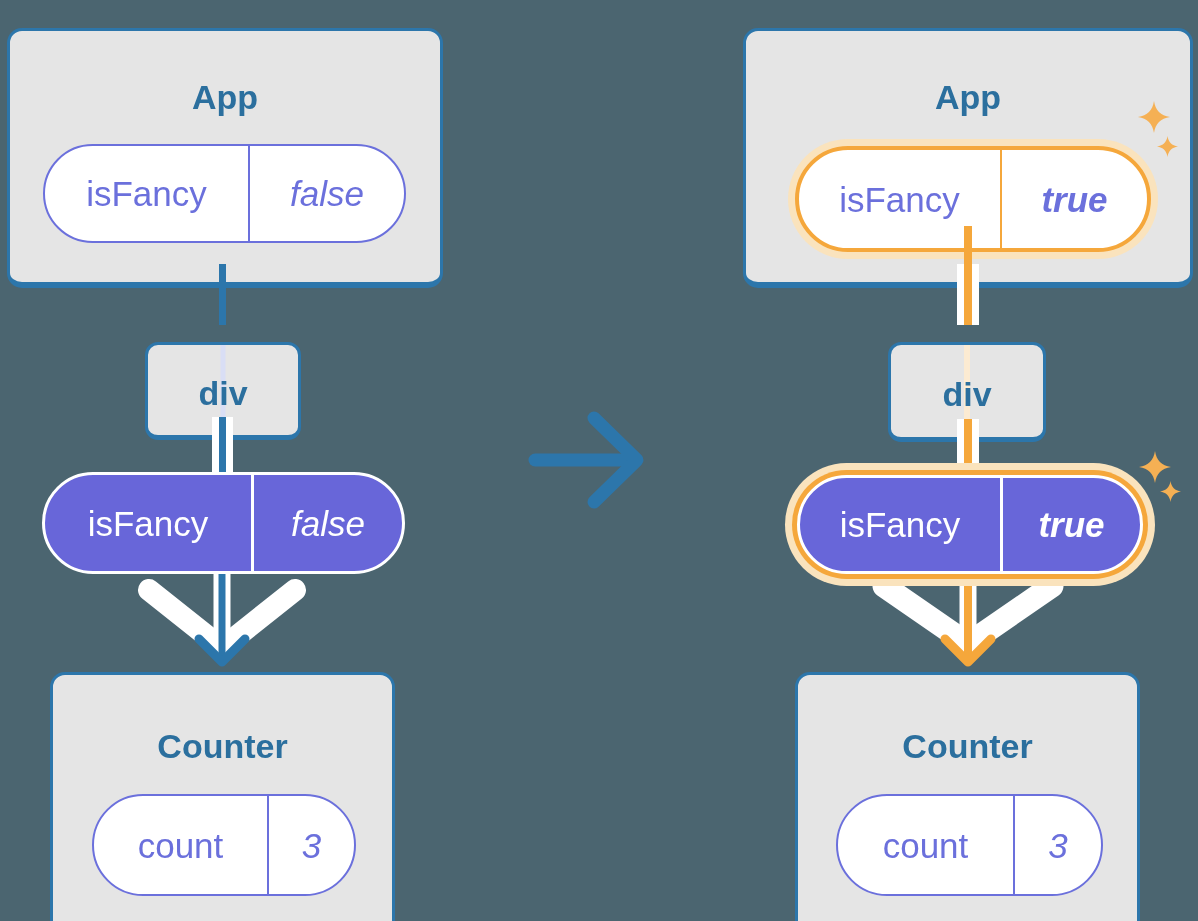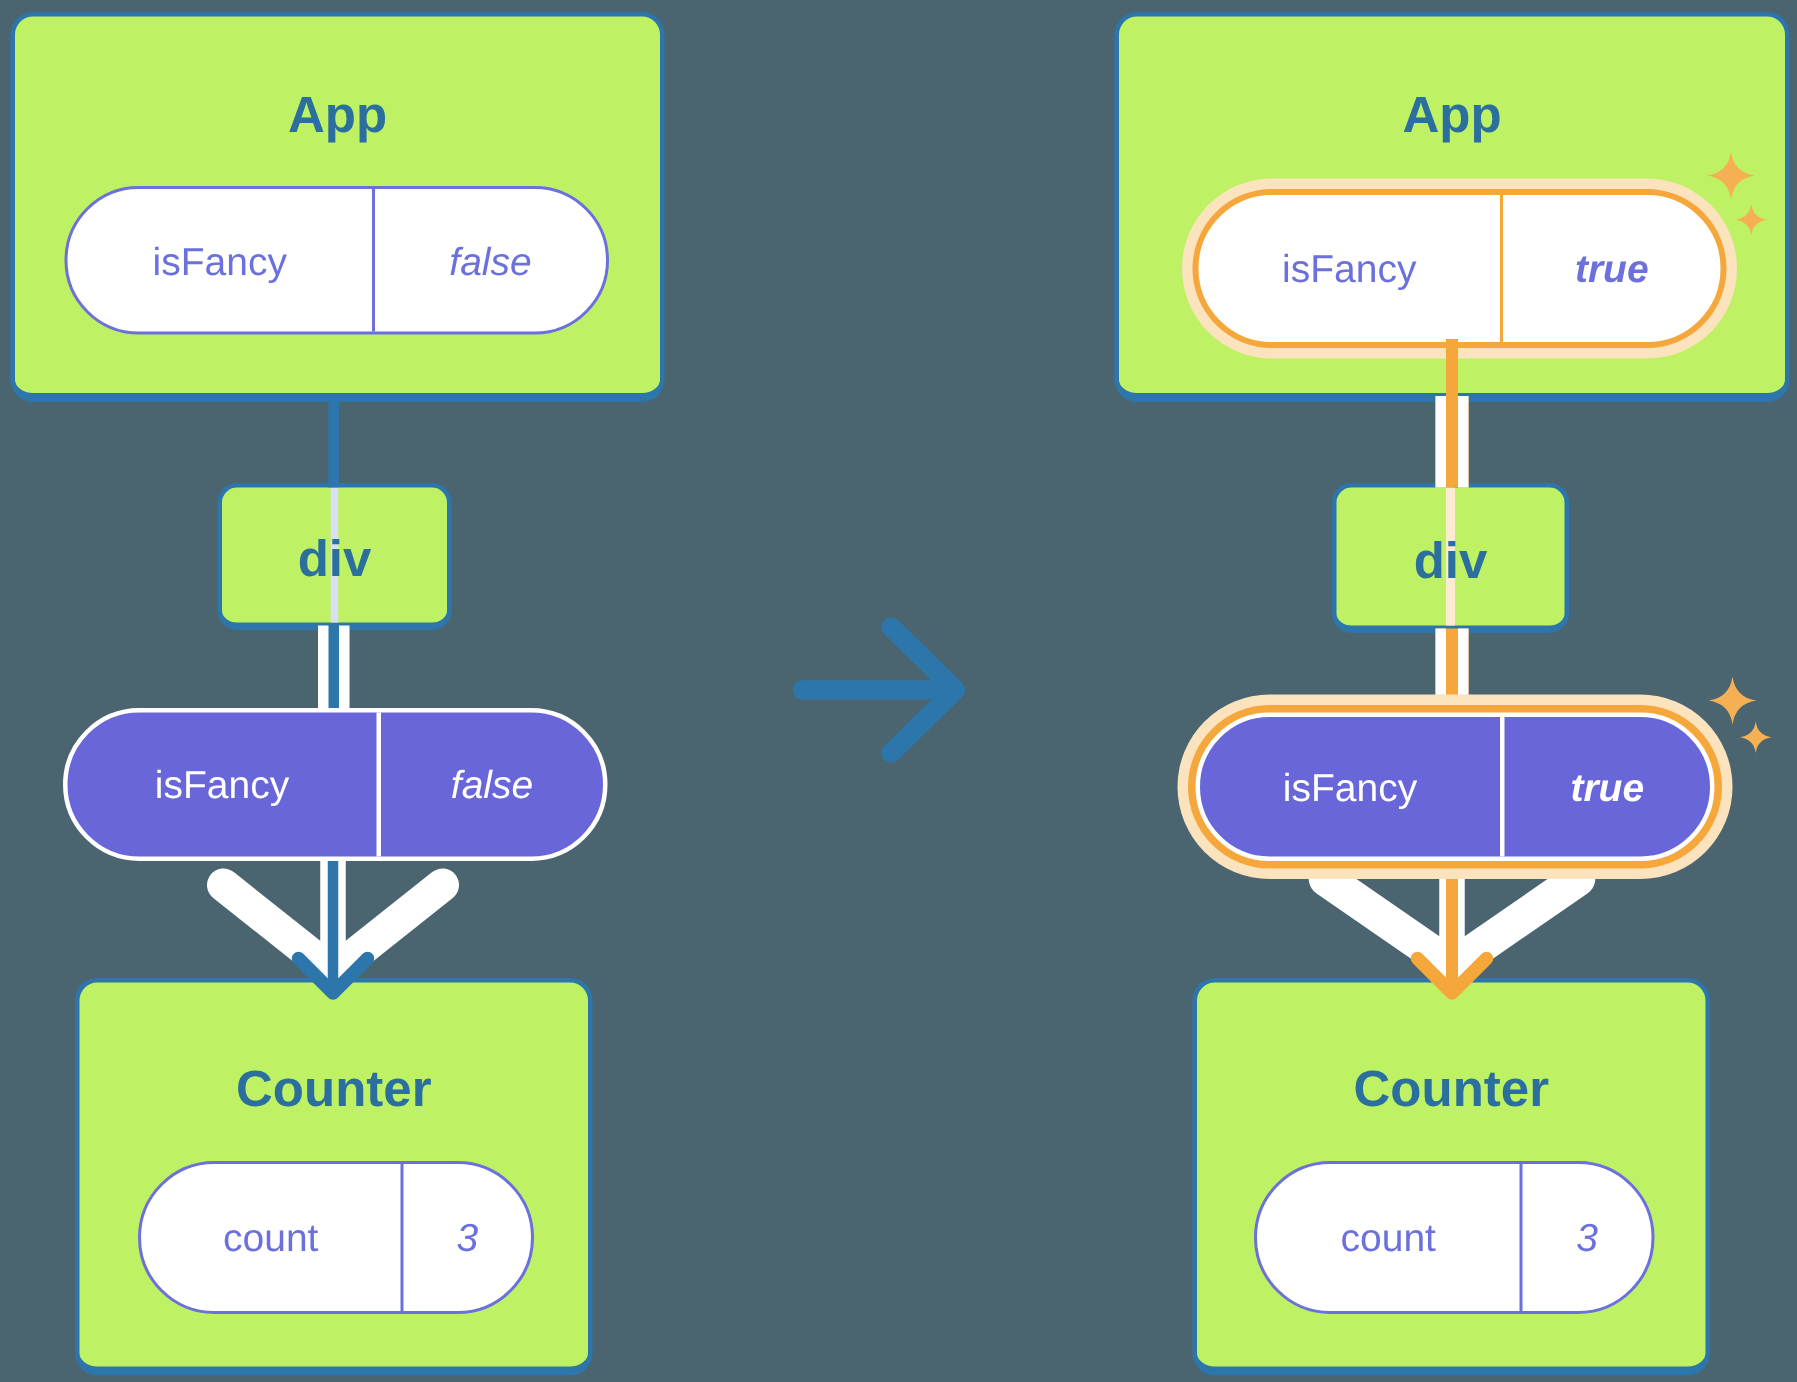--- a/index.html
+++ b/index.html
@@ -12,44 +12,45 @@
     position: relative;
     width: 1198px;
     height: 921px;
     overflow: hidden;
     background: var(--background, #4B6570);
   }
   
   .card {
     position: absolute;
     box-sizing: border-box;
-    background: #bef264;
+    background: #e5e5e5;
     border: 3px solid var(--teal, #2C76AB);
     border-bottom-width: 6px;
     border-radius: 15px;
     z-index: 1;
+    margin-top: 20px;
   }
   .card-title {
     position: absolute;
     left: 0; right: 0;
     text-align: center;
     font-size: 34px;
     font-weight: 700;
     color: var(--title, #2B6F9E);
     line-height: 1;
     z-index: 2;
   }
   
   .pill {
     position: absolute;
     box-sizing: border-box;
     display: flex;
     align-items: stretch;
     border-radius: 60px;
-    font-size: 26px;
+    font-size: 35px;
     z-index: 4;
   }
   .pill .seg {
     display: flex;
     align-items: center;
     justify-content: center;
     line-height: 1;
   }
   .pill .seg.name { flex: 0 0 auto; }
   .pill .seg.value { flex: 1 1 auto; font-style: italic; }

